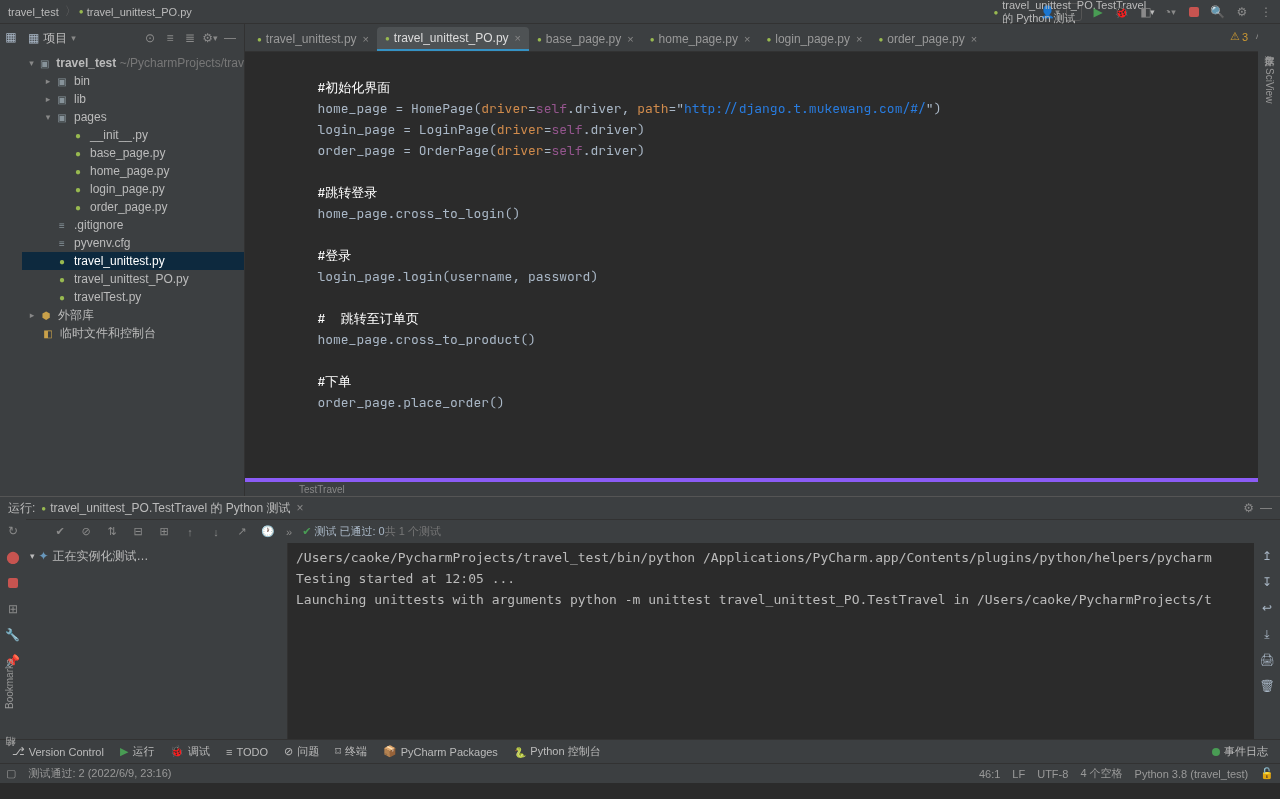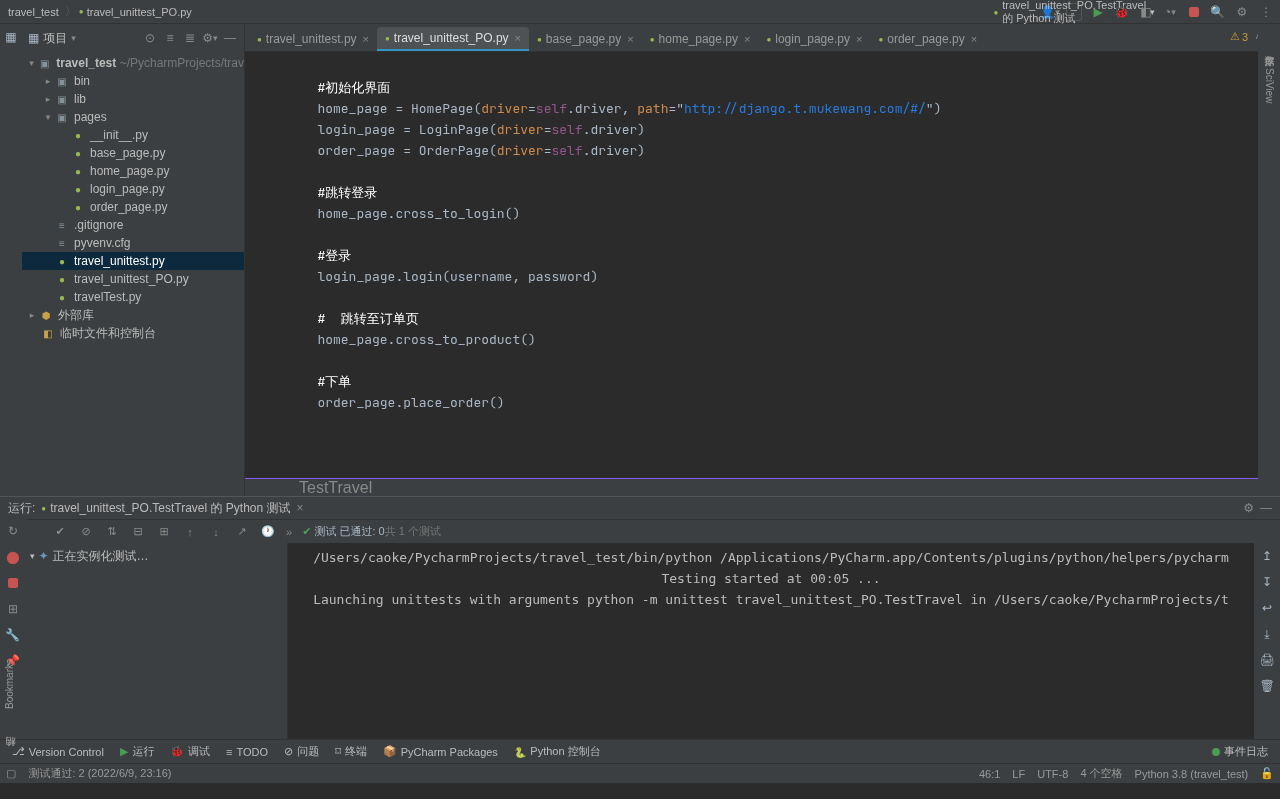--- a/index.html
+++ b/index.html
@@ -36,22 +36,22 @@
 .warn-badge { position: absolute; right: 32px; top: 6px; display: flex; align-items: center; gap: 2px; color: #cc9933; font-size: 11px; }
 .chevrons { position: absolute; right: 8px; top: 6px; display: flex; gap: 4px; color: #888; font-size: 11px; }
 .editor-body { flex: 1; display: flex; overflow: hidden; font-family: "JetBrains Mono", Menlo, monospace; font-size: 13px; line-height: 21px; position: relative; }
 .gutter { width: 54px; background: #313335; color: #606366; text-align: right; padding: 4px 10px 0 0; user-select: none; }
 .code { flex: 1; padding: 4px 0 0 10px; white-space: pre; color: #a9b7c6; }
 .c-comment { color: #ffffff; }
 .c-param { color: #d08b4c; }
 .c-self { color: #94558d; }
 .c-link { color: #287bde; }
 .c-decor { color: #bbb529; }
-.editor-crumb { height: 18px; background: #3c3f41; border-top: 1px solid #8b5cf6; display: flex; align-items: center; padding-left: 54px; font-size: 16px; color: #888; margin-top: 25px; }
-.run-panel { height: 243px; background: #2b2b2b; border-top: 1px solid #555; display: flex; flex-direction: column; text-align: center; }
+.editor-crumb { height: 18px; background: #3c3f41; border-top: 4px solid #8b5cf6; display: flex; align-items: center; padding-left: 54px; font-size: 10px; color: #888; margin-top: 25px; }
+.run-panel { height: 243px; background: #2b2b2b; border-top: 1px solid #555; display: flex; flex-direction: column; }
 .run-header { height: 22px; background: #3c3f41; display: flex; align-items: center; padding: 0 8px; gap: 6px; font-size: 12px; }
 .run-header .rtitle { color: #bbb; }
 .run-header .rname { color: #bbb; display: flex; align-items: center; gap: 4px; }
 .run-header .spacer { flex: 1; }
 .run-toolbar { height: 24px; background: #3c3f41; border-top: 1px solid #323232; display: flex; align-items: center; padding-left: 26px; gap: 10px; font-size: 11px; }
 .run-toolbar .tbicon { width: 16px; height: 16px; display: flex; align-items: center; justify-content: center; cursor: pointer; color: #8a8a8a; }
 .run-body { flex: 1; display: flex; }
 .run-left-icons { width: 26px; background: #3c3f41; display: flex; flex-direction: column; align-items: center; padding-top: 4px; gap: 10px; }
 .run-left-icons .licon { width: 16px; height: 16px; cursor: pointer; color: #8a8a8a; display: flex; align-items: center; justify-content: center; font-size: 12px; }
 .test-tree { width: 262px; background: #3c3f41; border-right: 1px solid #323232; padding: 4px; }
@@ -316,21 +316,21 @@
       </div>
       <div class="run-body">
         <div class="test-tree">
           <div class="test-tree-item">
             <span class="chev">▾</span>
               <span style="color:#6897bb">✦</span>
               <span>正在实例化测试…</span>
           </div>
         </div>
         <div class="console" id="console">/Users/caoke/PycharmProjects/travel_test/bin/python /Applications/PyCharm.app/Contents/plugins/python/helpers/pycharm
-Testing started at 00:05 ...
+Testing started at 12:05 ...
 Launching unittests with arguments python -m unittest travel_unittest_PO.TestTravel in /Users/caoke/PycharmProjects/t</div>
         <div class="run-right-icons">
           <span class="licon">↥</span>
           <span class="licon">↧</span>
           <span class="licon">↩</span>
           <span class="licon">⤓</span>
           <span class="licon">🖨</span>
           <span class="licon">🗑</span>
         </div>
       </div>

